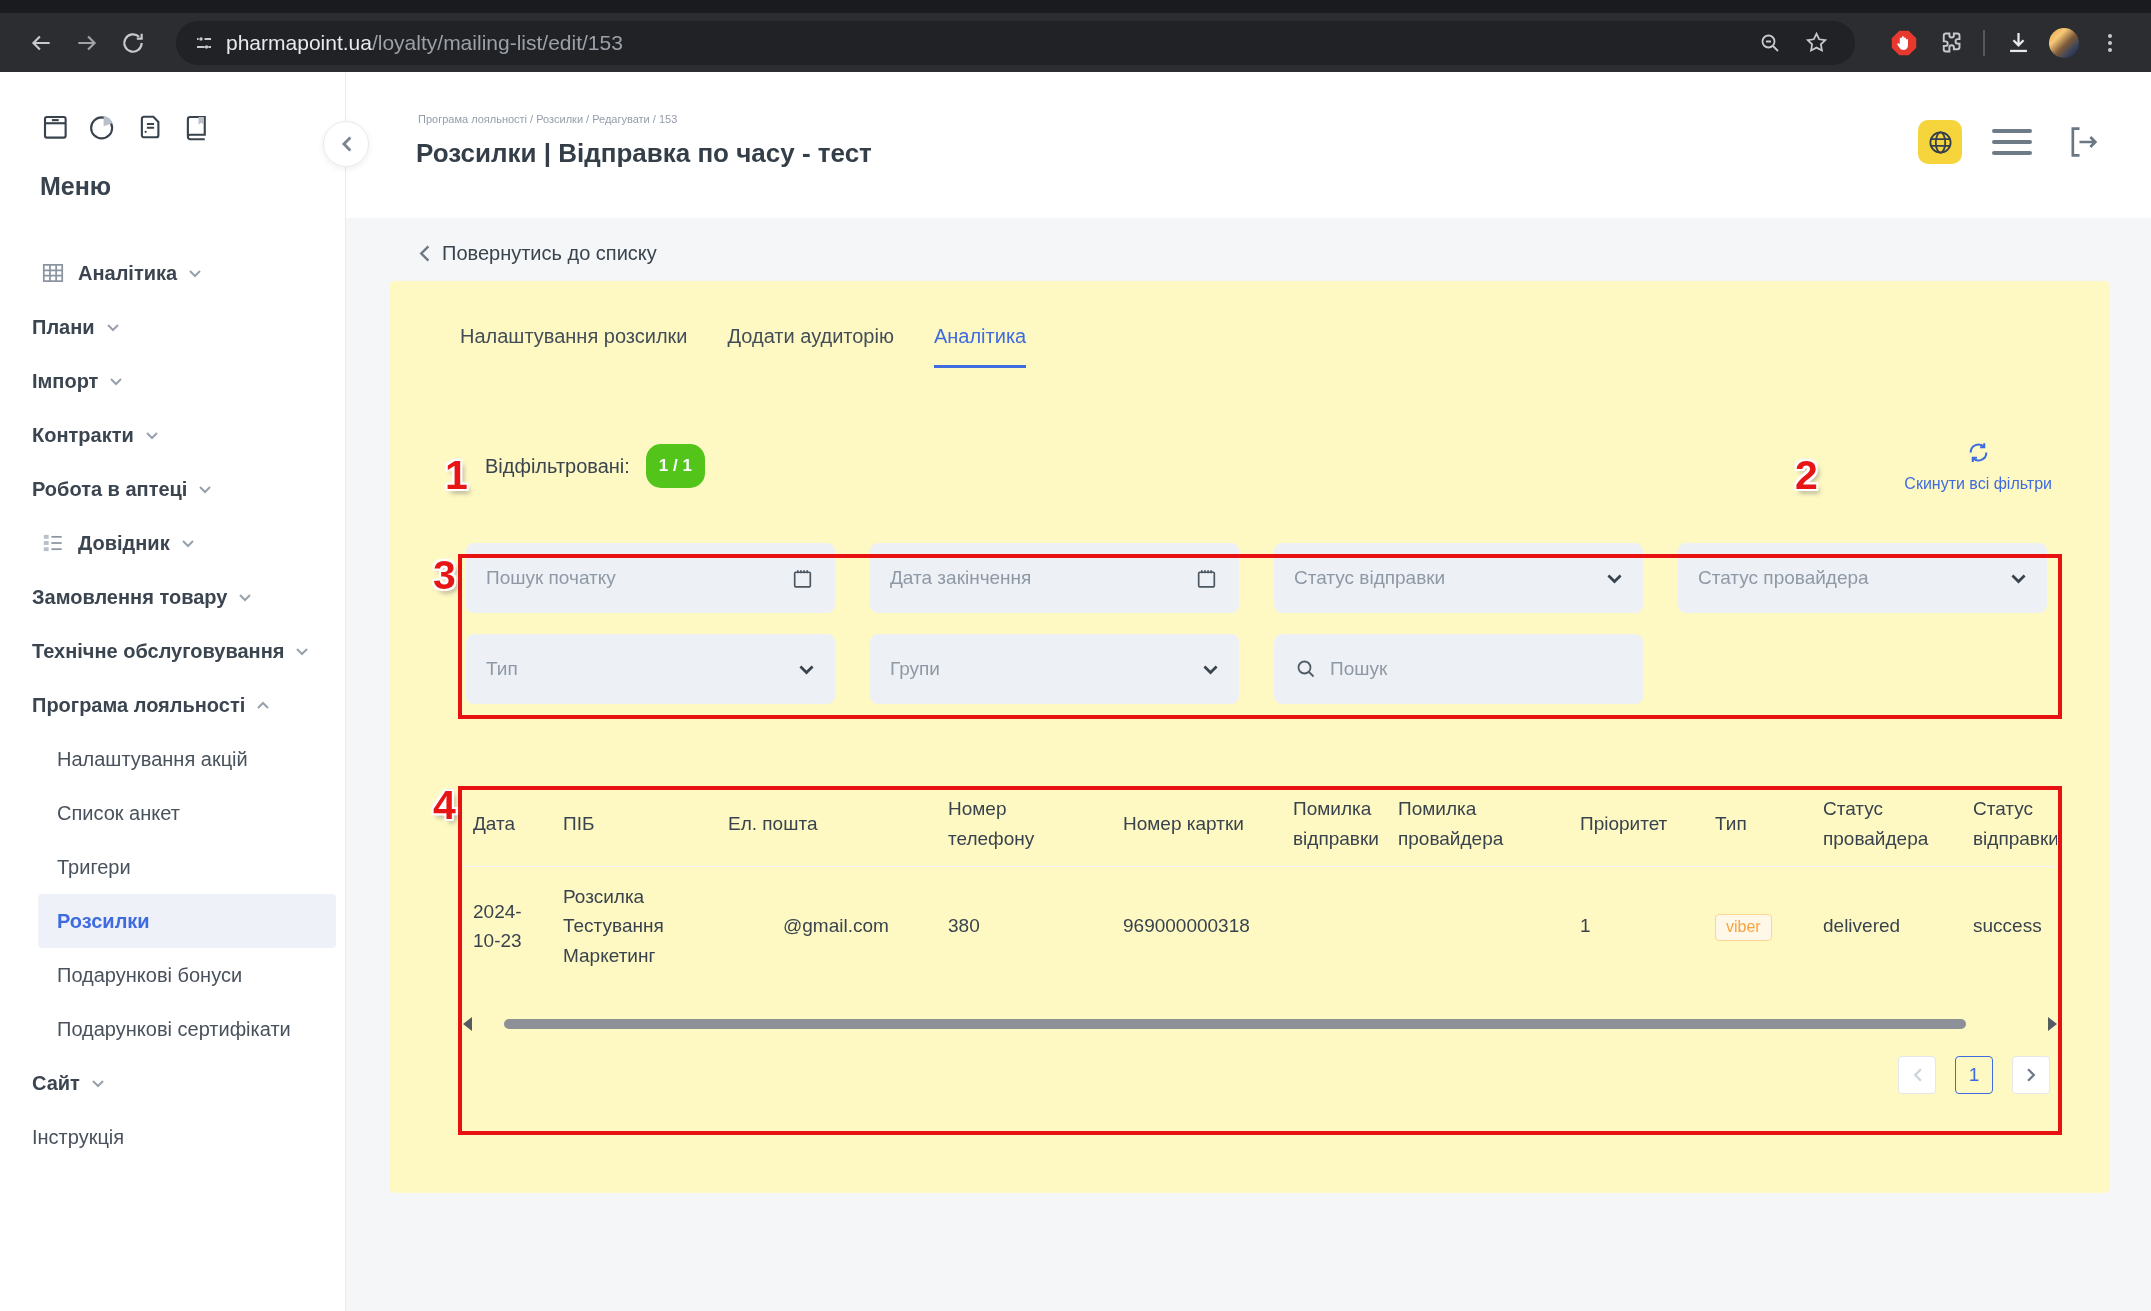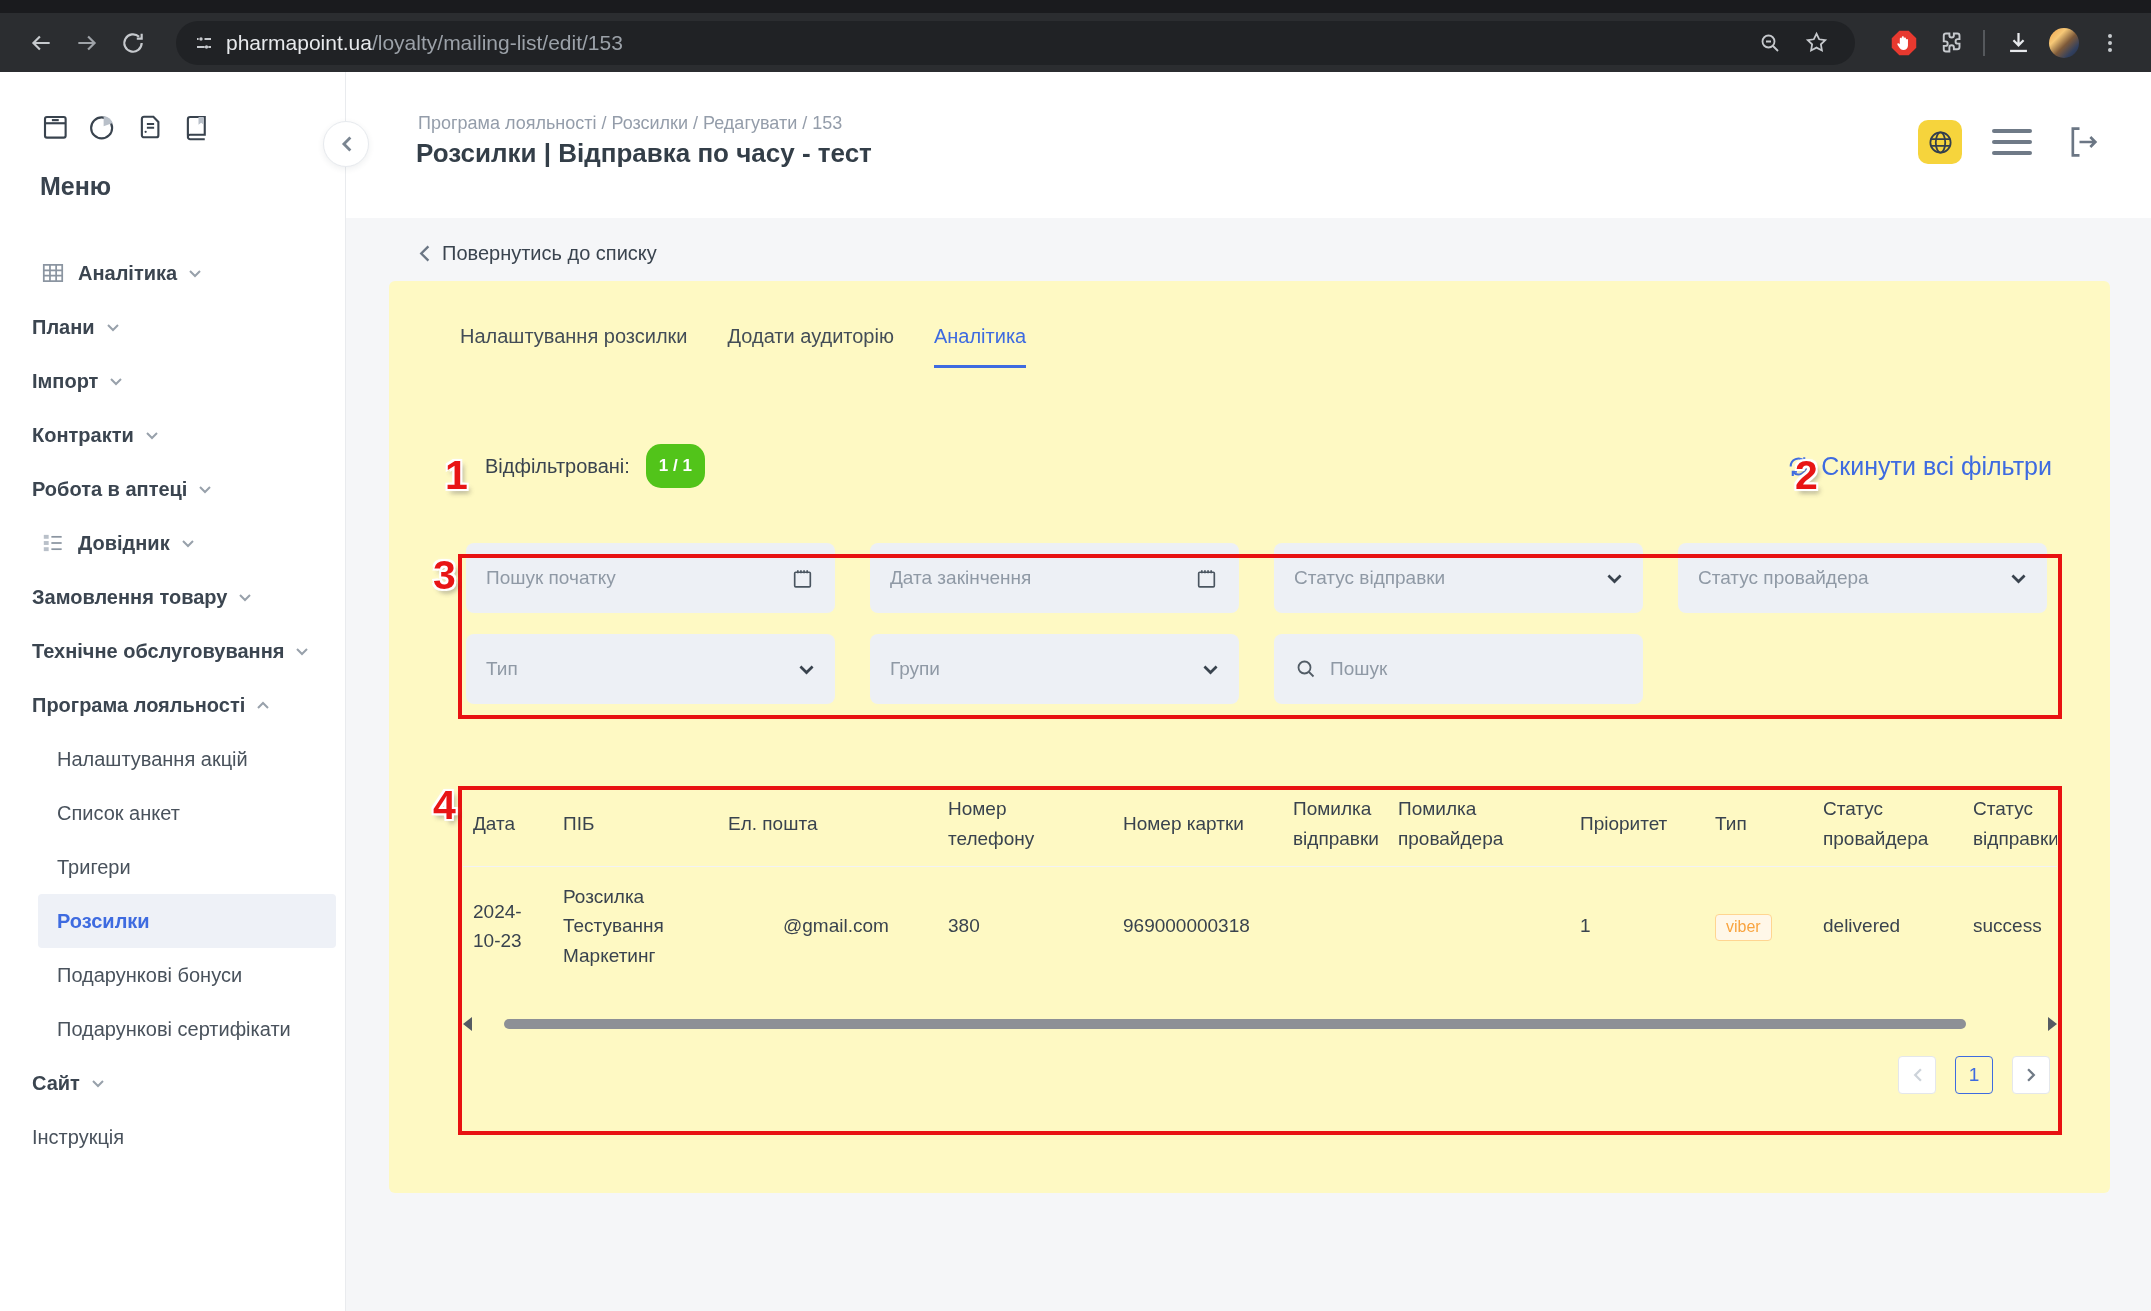--- a/index.html
+++ b/index.html
@@ -34,41 +34,41 @@
   .nav-item .n-icon { width:26px; height:26px; margin-right:12px; display:flex; align-items:center; justify-content:center; }
   .nav-item.sub { padding-left:57px; }
   .nav-item.sub .nav-label { font-size:20px; font-weight:400; color:#49525c; }
   .nav-item.active::before { content:""; position:absolute; left:38px; right:9px; top:0; bottom:0; background:#eef1f7; border-radius:4px; }
   .nav-item.active .nav-label { color:#3e6be0; font-weight:600; position:relative; }
   .nav-item.plain .nav-label { font-weight:400; color:#49525c; }
   .nav-chevron { margin-left:11px; display:flex; }
 
   
   .page-header { position:absolute; top:0; left:0; right:0; height:146px; background:#ffffff; }
-  .breadcrumb { position:absolute; top:41px; left:72px; font-size:18px; color:#949daa; }
+  .breadcrumb { position:absolute; top:41px; left:72px; font-size:11px; color:#949daa; }
   .page-title { position:absolute; top:66px; left:70px; font-size:26px; font-weight:700; color:#333e48; }
   .collapse-btn { position:absolute; top:49px; left:-23px; width:46px; height:46px; border-radius:50%; background:#fff; border:1px solid #e7eaee; box-shadow:0 2px 6px rgba(40,50,60,.08); display:flex; align-items:center; justify-content:center; z-index:5; }
   .hdr-actions { position:absolute; top:48px; right:49px; display:flex; align-items:center; gap:30px; }
   .globe-btn { width:44px; height:44px; border-radius:10px; background:#f6d43c; display:flex; align-items:center; justify-content:center; }
   .burger { display:flex; flex-direction:column; gap:7px; }
   .burger span { display:block; width:40px; height:4px; background:#6f7a87; border-radius:2px; }
 
   
   .content { position:absolute; top:146px; left:0; right:0; bottom:0; }
   .back-link { position:absolute; top:24px; left:72px; display:flex; align-items:center; gap:11px; font-size:20px; color:#3a444f; cursor:pointer; }
   .card { position:absolute; top:63px; left:43px; width:1721px; height:912px; background:#fef9c3; border-radius:6px; }
 
   .tabs { position:absolute; top:44px; left:71px; display:flex; gap:40px; }
   .tab { font-size:20px; font-weight:500; color:#434d57; padding-bottom:17px; cursor:pointer; }
   .tab.active { color:#3e6be0; border-bottom:3px solid #3e6be0; }
 
   .summary-row { position:absolute; top:168px; left:96px; right:58px; height:34px; display:flex; align-items:center; }
   .filtered-label { font-size:20px; color:#3a444f; }
   .count-pill { margin-left:16px; height:44px; padding:0 13px; background:#52c41a; border-radius:15px; color:#fff; font-size:17px; font-weight:700; display:flex; align-items:center; }
-  .reset-filters { margin-left:auto; display:flex; align-items:center; gap:10px; font-size:25px; color:#3e6be0; cursor:pointer; }
+  .reset-filters { margin-left:auto; display:flex; align-items:center; gap:10px; font-size:16px; color:#3e6be0; cursor:pointer;flex-direction:column; }
 
   .filter-grid { position:absolute; top:262px; left:77px; }
   .f-row { display:flex; gap:35px; margin-bottom:21px; }
   .f-field { width:369px; height:70px; background:#edf0f5; border-radius:8px; display:flex; align-items:center; padding:0 20px; cursor:pointer; }
   .f-ph { font-size:19px; color:#8f99a5; flex:1; }
   .f-icon { display:flex; flex:none; }
   .f-search input { border:0; outline:0; background:transparent; font-size:19px; color:#3a444f; width:100%; font-family:"Liberation Sans",sans-serif; }
   .f-search input::placeholder { color:#8f99a5; }
   .f-search .f-icon { margin-right:12px; }
 

